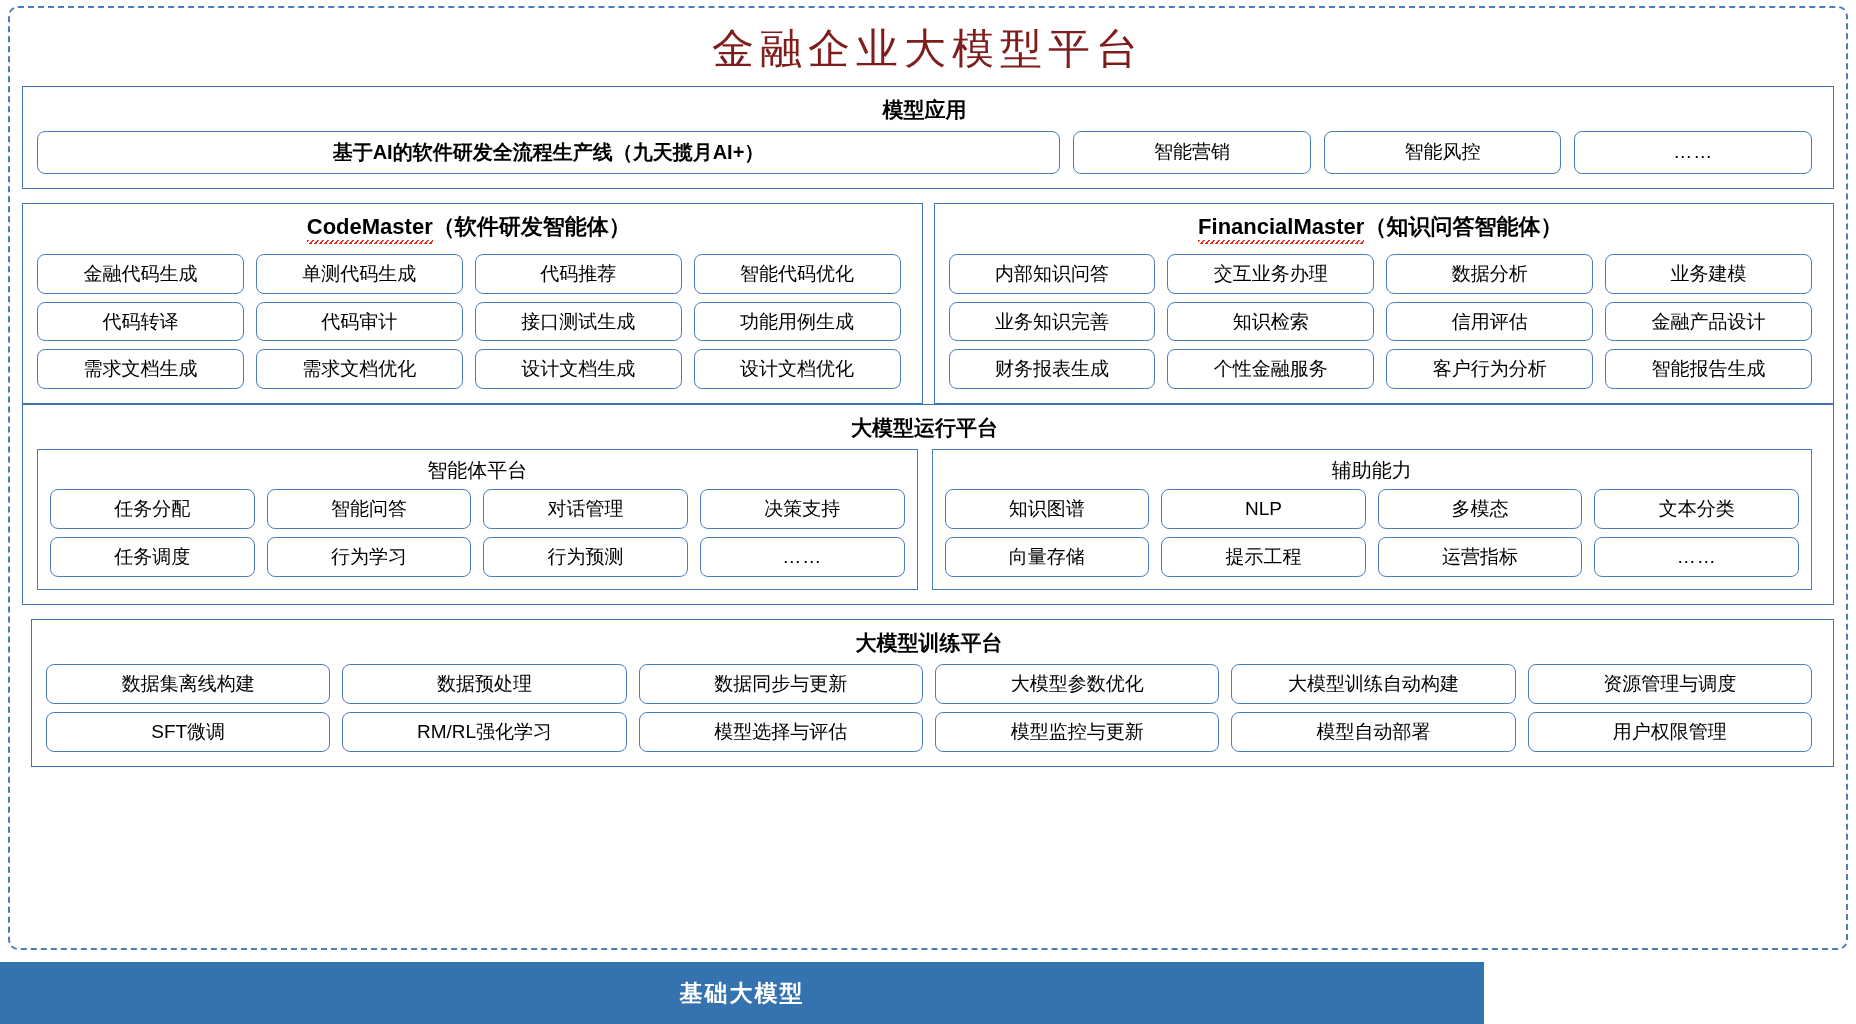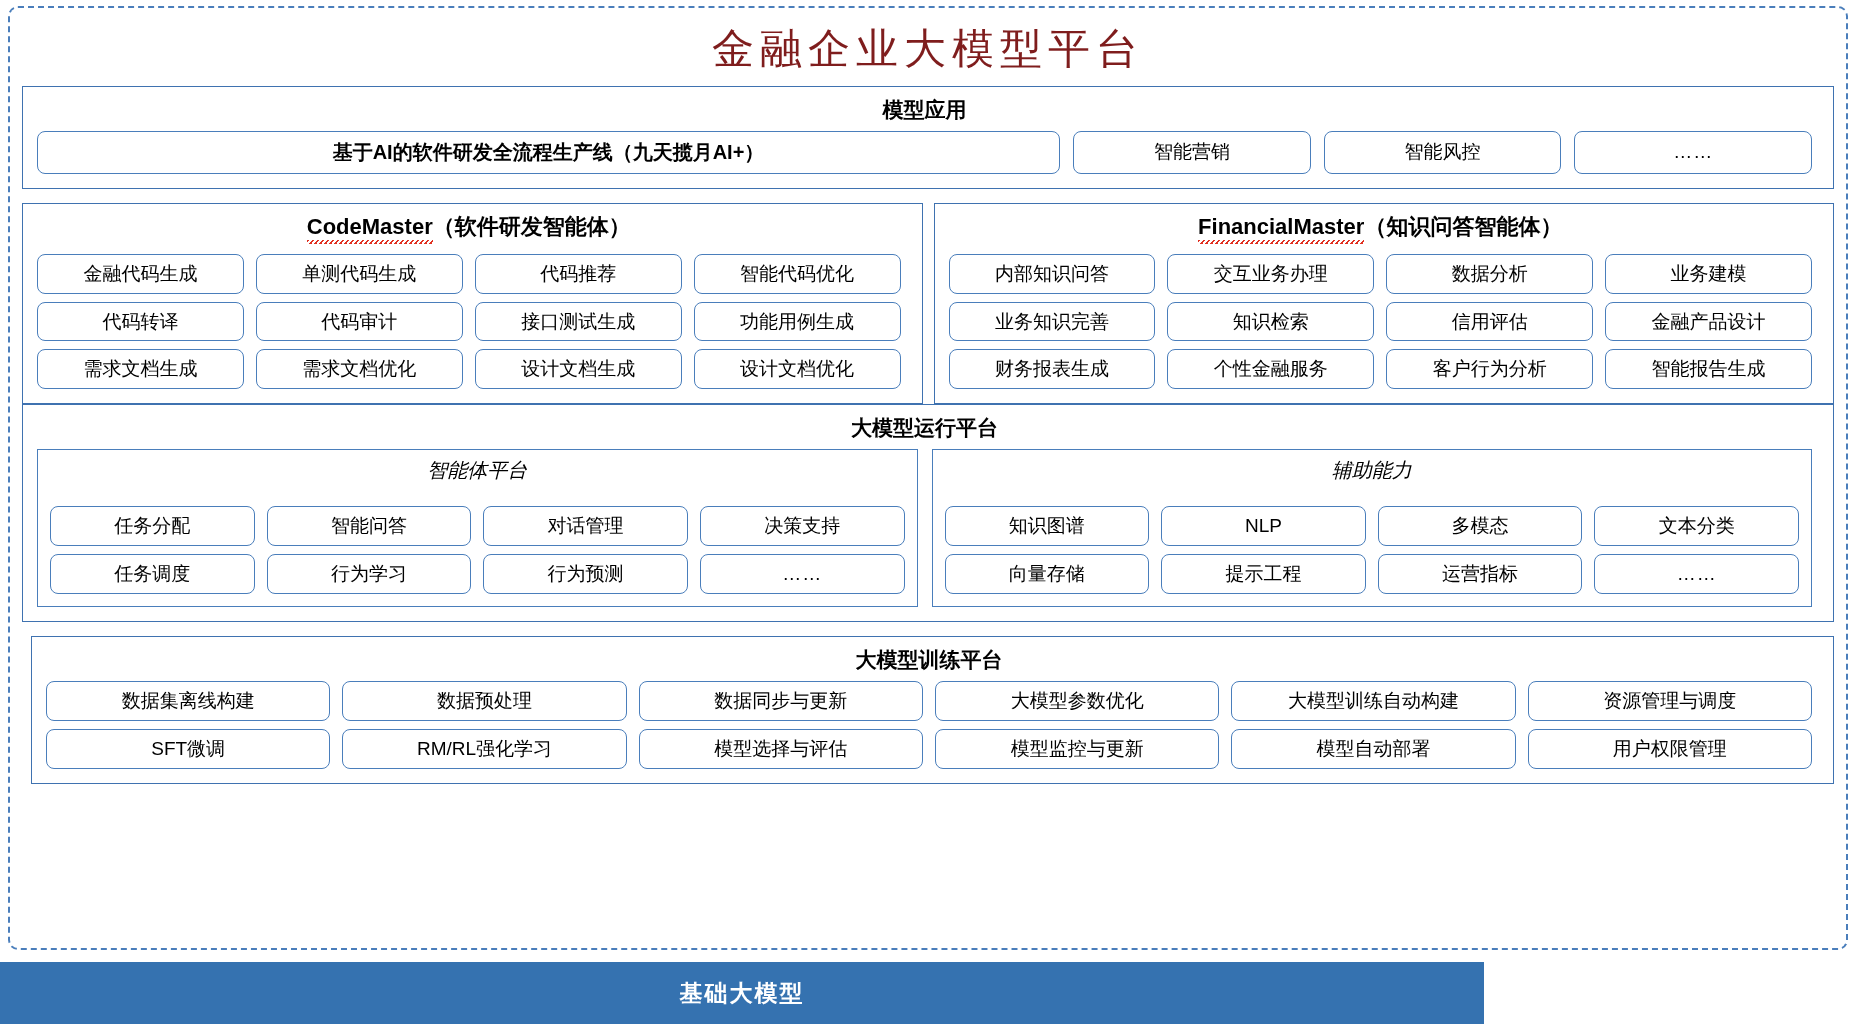--- a/index.html
+++ b/index.html
@@ -59,22 +59,21 @@
     font-size: 21px;
     font-weight: bold;
     color: #000;
     line-height: 1.2;
     margin-bottom: 9px;
   }
 
   .panel-title.sub {
     font-weight: normal;
     font-size: 20px;
-    margin-bottom: 24px;
-    font-style: italic;
+    margin-bottom: 7px;
   }
 
   
   .chip-row {
     display: flex;
     gap: 12px;
     margin-bottom: 8px;
   }
   .chip-row:last-child { margin-bottom: 0; }
 

